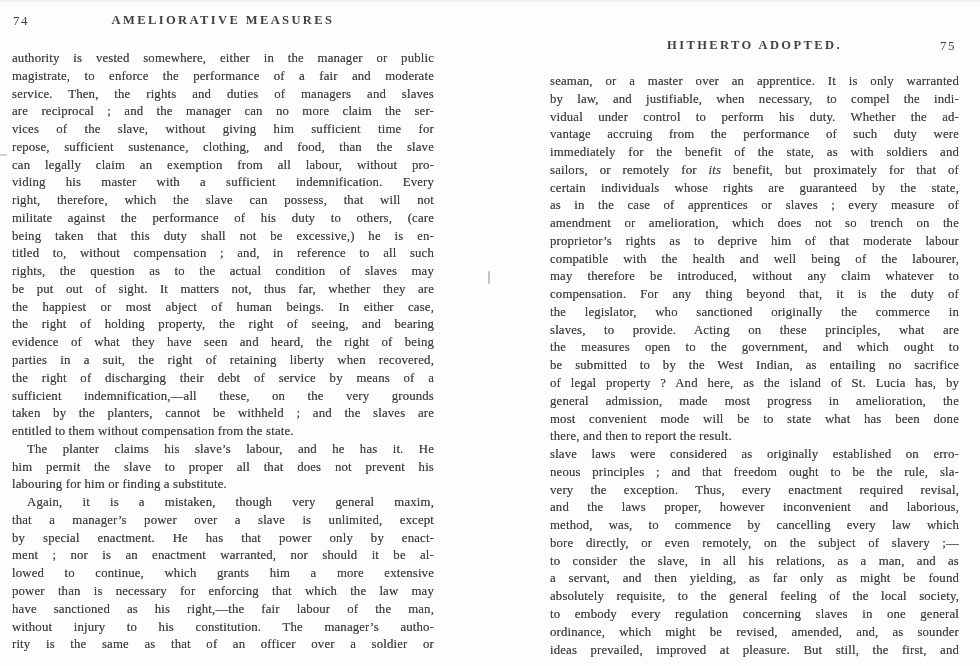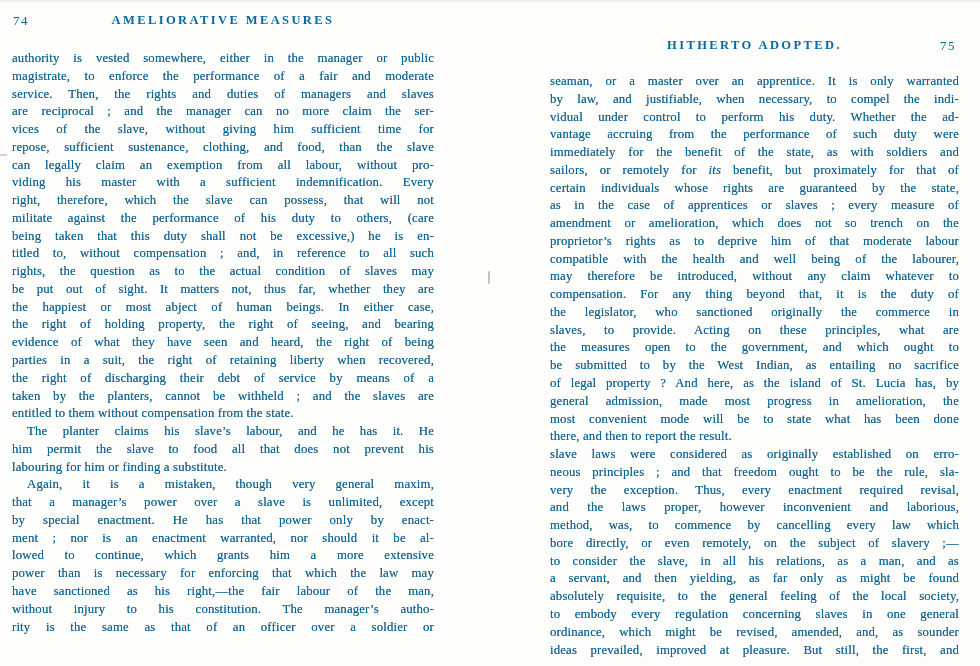--- a/index.html
+++ b/index.html
@@ -2,21 +2,21 @@
 <html><head>
 <meta charset="utf-8">
 <style>
   html,body{margin:0;padding:0;background:#e8e8e8;}
   .sheet{
     position:relative;
     width:980px;height:666px;
     background:#fdfdfc;
     overflow:hidden;
     font-family:"Liberation Serif","DejaVu Serif",serif;
-    color:#0369a1;
+    color:#404040;
   }
   .top-edge{position:absolute;top:0;left:0;right:0;height:2px;background:rgba(0,0,0,0.05);}
   .page{position:absolute;}
   .page-left{left:12px;top:13px;width:422px;}
   .page-right{left:550px;top:38px;width:409px;}
   .head{position:relative;height:16px;font-size:12.5px;letter-spacing:2.4px;font-weight:700;}
   .head-title{display:block;text-align:center;white-space:nowrap;}
   .pagenum{position:absolute;top:0;font-size:13px;letter-spacing:1.5px;font-weight:400;}
   .pn-left{left:1px;}
   .pn-right{right:3px;}
@@ -61,24 +61,25 @@
         <div class="line"><span>militate against the performance of his duty to others, (care</span></div>
         <div class="line"><span>being taken that this duty shall not be excessive,) he is en-</span></div>
         <div class="line"><span>titled to, without compensation ; and, in reference to all such</span></div>
         <div class="line"><span>rights, the question as to the actual condition of slaves may</span></div>
         <div class="line"><span>be put out of sight.  It matters not, thus far, whether they are</span></div>
         <div class="line"><span>the happiest or most abject of human beings.  In either case,</span></div>
         <div class="line"><span>the right of holding property, the right of seeing, and bearing</span></div>
         <div class="line"><span>evidence of what they have seen and heard, the right of being</span></div>
         <div class="line"><span>parties in a suit, the right of retaining liberty when recovered,</span></div>
         <div class="line"><span>the right of discharging their debt of service by means of a</span></div>
+        <div class="line"><span>sufficient indemnification,—all these, on the very grounds</span></div>
         <div class="line"><span>taken by the planters, cannot be withheld ; and the slaves are</span></div>
         <div class="line par-end"><span>entitled to them without compensation from the state.</span></div>
         <div class="line indent"><span>The planter claims his slave’s labour, and he has it.  He</span></div>
-        <div class="line"><span>him permit the slave to food all that does not prevent his</span></div>
+        <div class="line"><span>him permit the slave to proper all that does not prevent his</span></div>
         <div class="line par-end"><span>labouring for him or finding a substitute.</span></div>
         <div class="line indent"><span>Again, it is a mistaken, though very general maxim,</span></div>
         <div class="line"><span>that a manager’s power over a slave is unlimited, except</span></div>
         <div class="line"><span>by special enactment.  He has that power only by enact-</span></div>
         <div class="line"><span>ment ; nor is an enactment warranted, nor should it be al-</span></div>
         <div class="line"><span>lowed to continue, which grants him a more extensive</span></div>
         <div class="line"><span>power than is necessary for enforcing that which the law may</span></div>
         <div class="line"><span>have sanctioned as his right,—the fair labour of the man,</span></div>
         <div class="line"><span>without injury to his constitution.  The manager’s autho-</span></div>
         <div class="line"><span>rity is the same as that of an officer over a soldier or</span></div>

